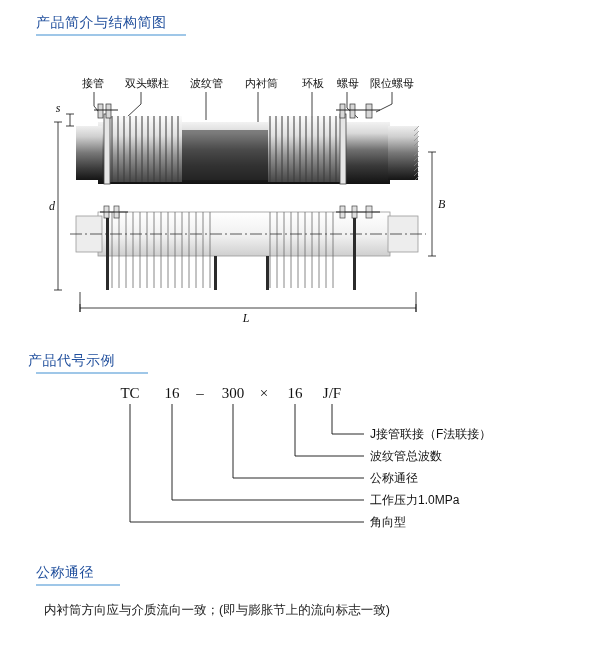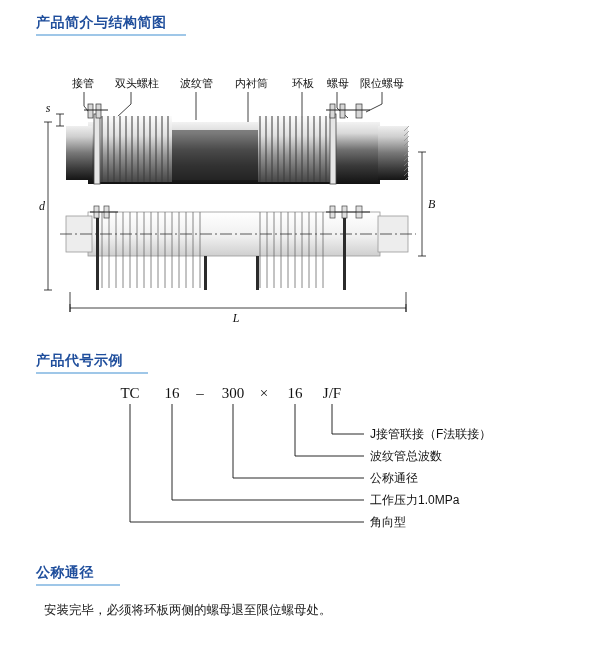--- a/index.html
+++ b/index.html
@@ -13,44 +13,44 @@
     position: relative;
     font-family: "Liberation Sans", sans-serif;
     color: #222;
     overflow: hidden;
   }
 
   
   .section-title {
     position: absolute;
     font-size: 14px;
-    font-weight: bold;
+    font-weight: normal;
     color: #1f4e9c;
     letter-spacing: 0.5px;
     white-space: nowrap;
   }
   .section-underline {
     position: absolute;
     height: 2px;
     background: #9fc7e8;
   }
 
   #title1 { left: 36px; top: 14px; }
   #ul1 { left: 36px; top: 34px; width: 150px; }
 
-  #title2 { left: 36px; top: 352px; }
+  #title2 { left: 28px; top: 352px; }
   #ul2 { left: 36px; top: 372px; width: 112px; }
 
   #title3 { left: 36px; top: 564px; }
   #ul3 { left: 36px; top: 584px; width: 84px; }
 
   
   #figure1 {
     position: absolute;
-    left: 30px;
+    left: 40px;
     top: 60px;
     width: 540px;
     height: 280px;
   }
   #figure1 svg { display: block; }
 
   .lbl {
     font-family: "Liberation Sans", sans-serif;
     font-size: 11px;
     fill: #111;
@@ -339,14 +339,14 @@
       <text class="desc" x="340" y="122">工作压力1.0MPa</text>
       <text class="desc" x="340" y="144">角向型</text>
     </g>
   </svg>
 </div>
 
 <div class="section-title" id="title3">公称通径</div>
 <div class="section-underline" id="ul3"></div>
 
 <div id="notes">
-  <div>安装完毕，必须将环板两侧的螺母退至限位螺母处。</div>
+  <div>内衬筒方向应与介质流向一致；(即与膨胀节上的流向标志一致)</div>
 </div>
 
 </body></html>

